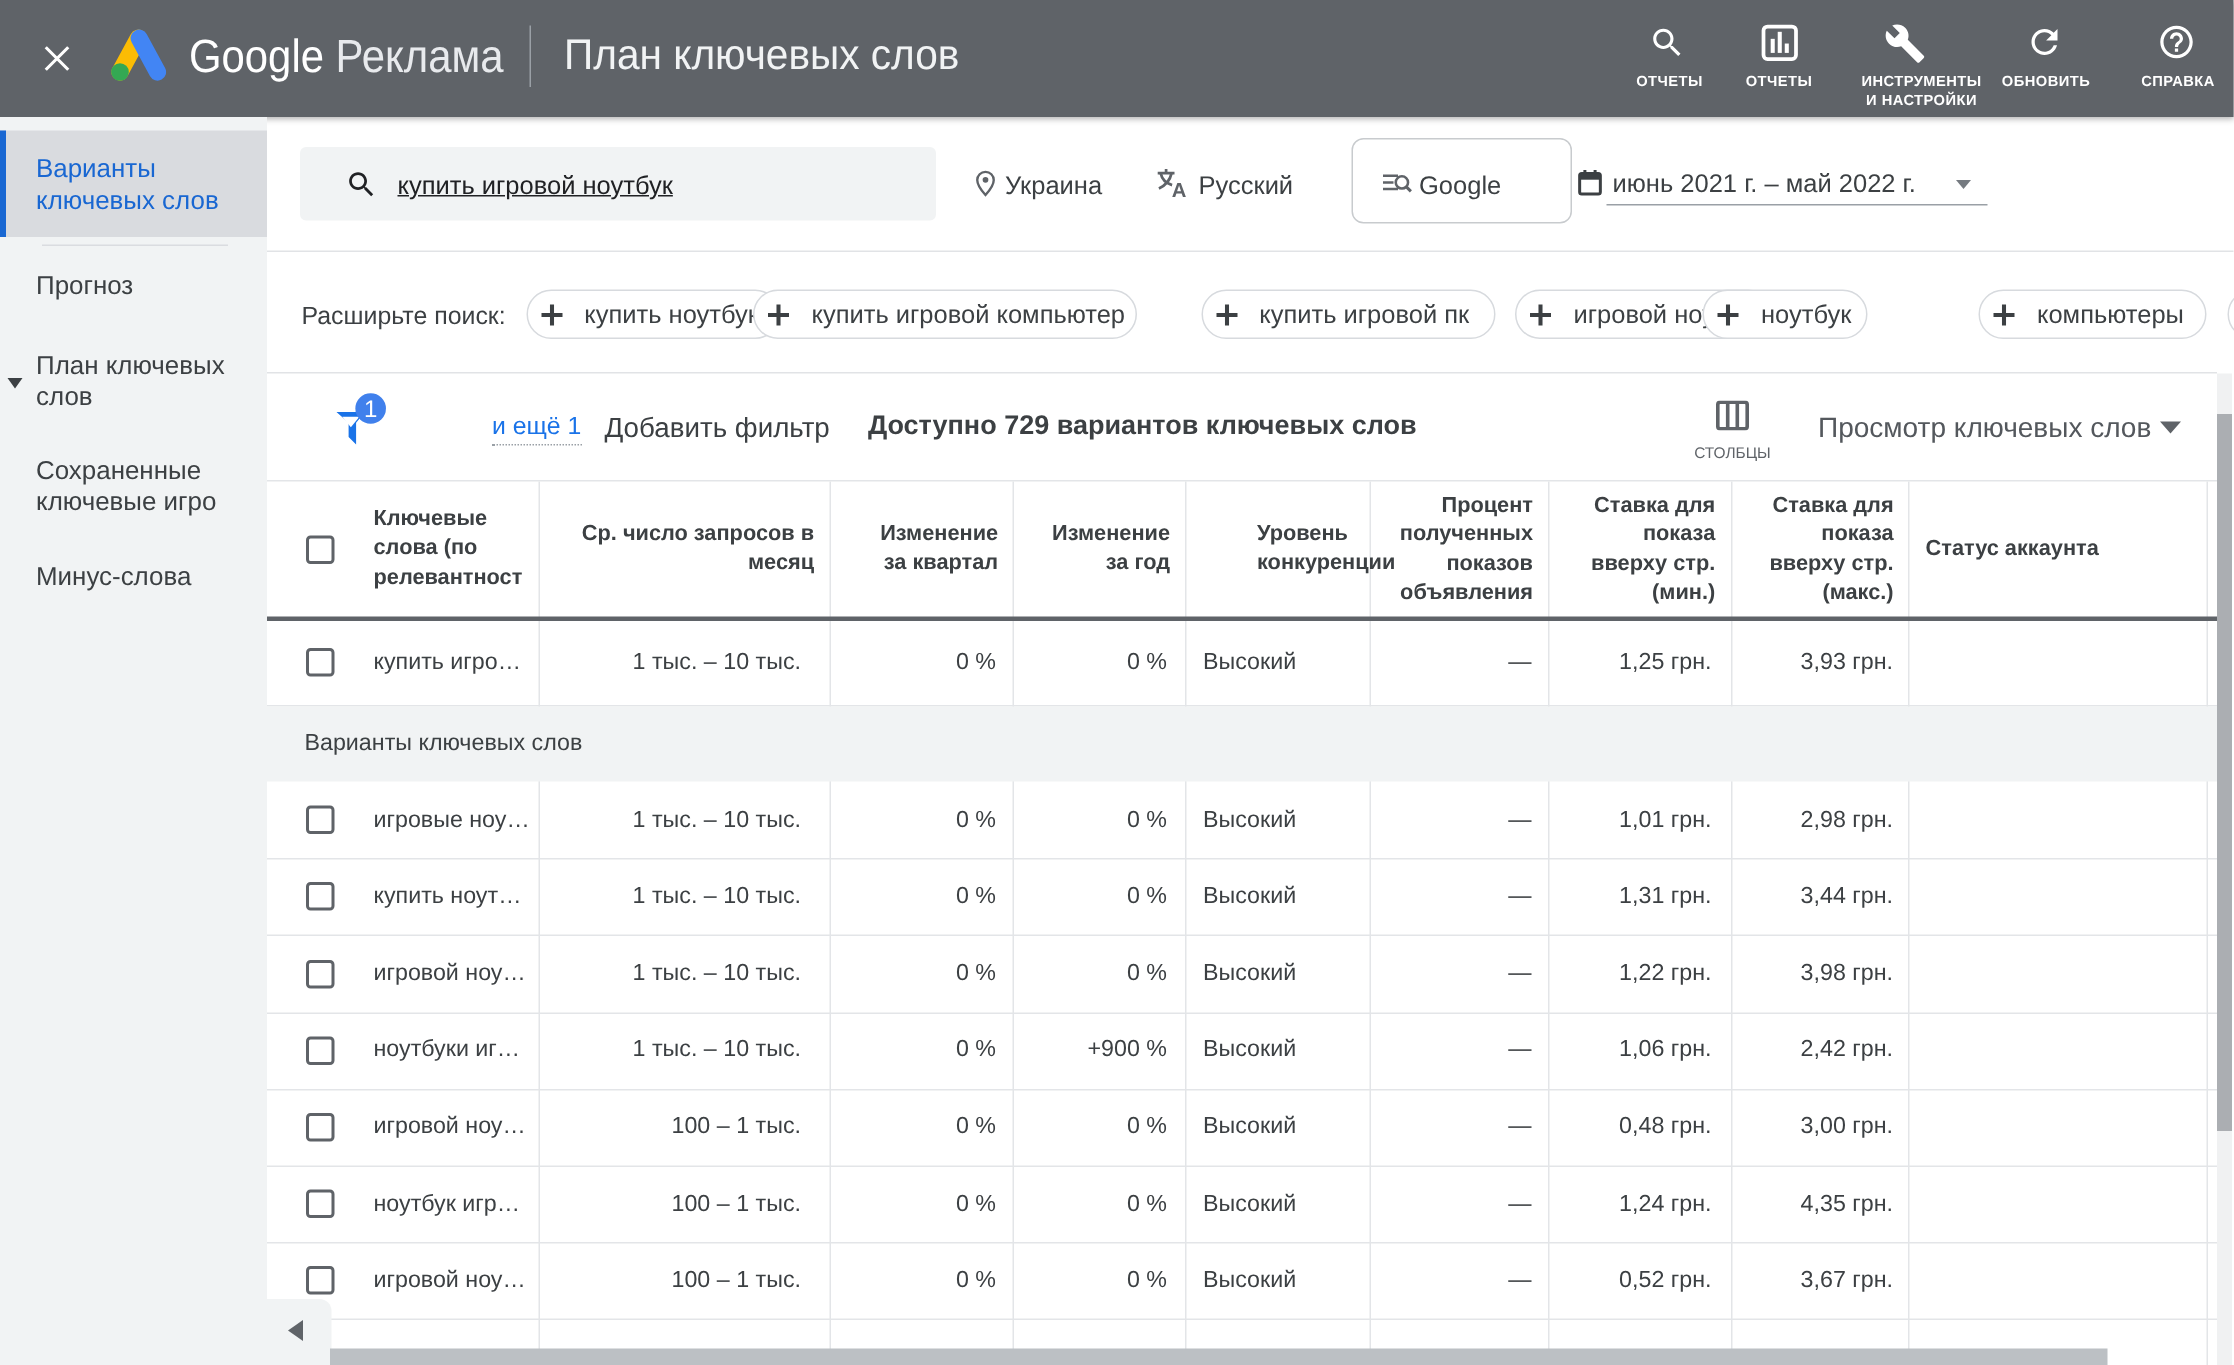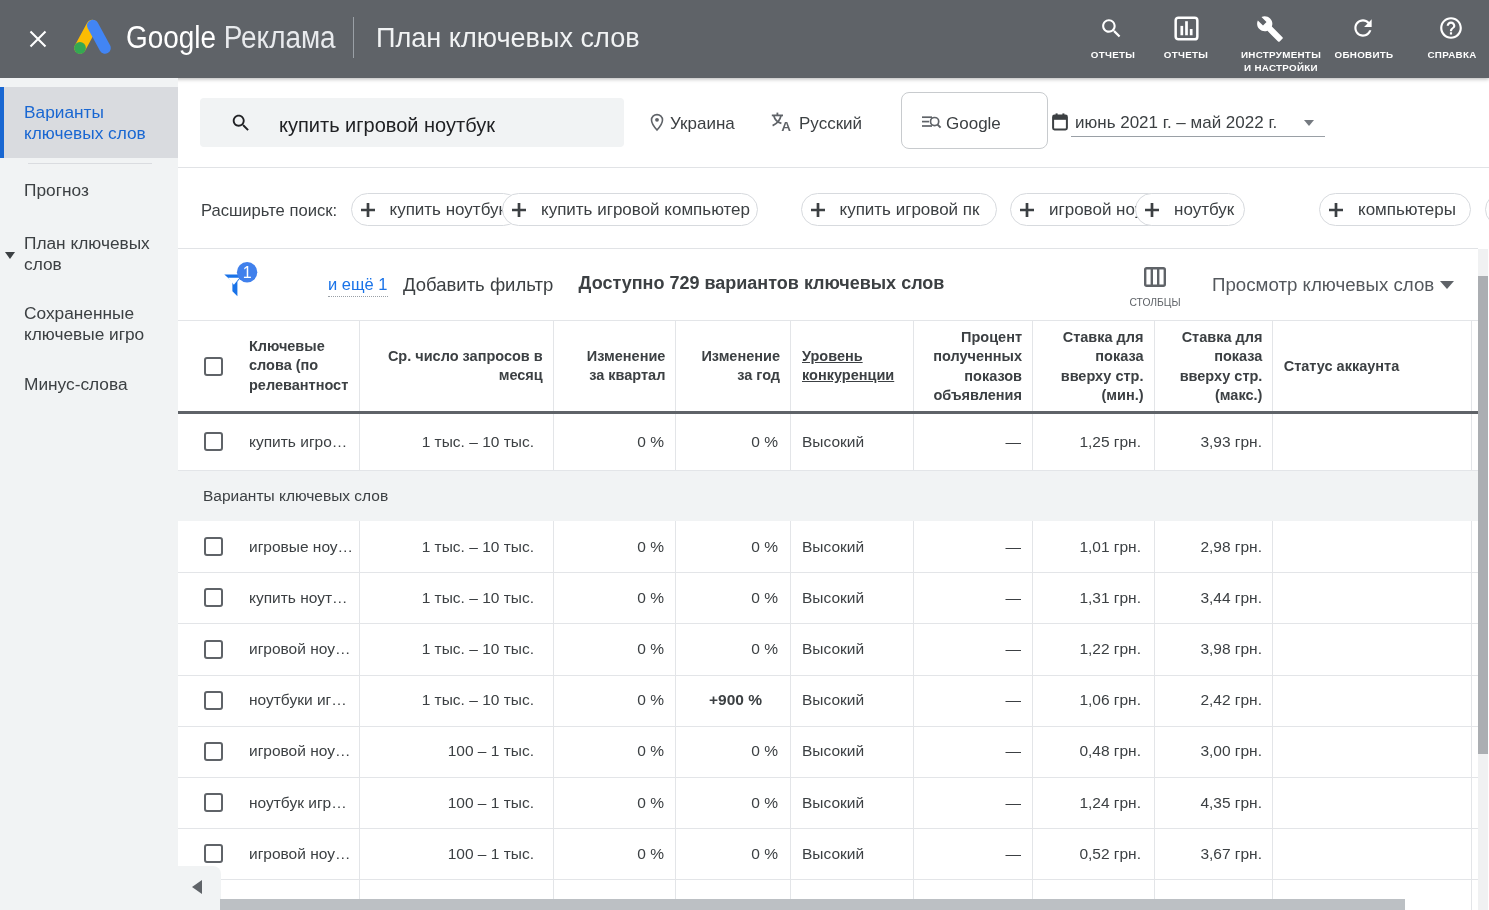--- a/index.html
+++ b/index.html
@@ -58,21 +58,21 @@
 <div class="abs" style="left:28px;top:163px;width:124px;height:1px;background:#dadce0;"></div>
 <div class="t" style="left:24px;top:179.5px;font-size:17.3px;line-height:21px;">Прогноз</div>
 <div class="t" style="left:24px;top:233.1px;font-size:17.3px;line-height:21px;white-space:normal;width:145px;">План ключевых слов</div>
 <div class="abs" style="left:5px;top:252px;width:0;height:0;border-left:5.5px solid transparent;border-right:5.5px solid transparent;border-top:7px solid #3c4043;"></div>
 <div class="t" style="left:24px;top:302.8px;font-size:17.3px;line-height:21px;white-space:normal;width:150px;">Сохраненные ключевые игро</div>
 <div class="t" style="left:24px;top:373.5px;font-size:17.3px;line-height:21px;">Минус-слова</div>
 <div class="abs" style="left:200px;top:98px;width:424px;height:49px;background:#f1f3f4;border-radius:4px;"></div>
 <svg class="abs" style="left:230px;top:112px;" width="22" height="22" viewBox="0 0 24 24" fill="#202124">
     <path d="M15.5 14h-.79l-.28-.27C15.41 12.59 16 11.11 16 9.5 16 5.91 13.09 3 9.5 3S3 5.91 3 9.5 5.91 16 9.5 16c1.61 0 3.09-.59 4.23-1.57l.27.28v.79l5 5L20.49 19l-5-4.99zm-6 0C7.01 14 5 11.99 5 9.5S7.01 5 9.5 5 14 7.01 14 9.5 11.99 14 9.5 14z"></path>
   </svg>
-<div class="t" style="left:279px;top:114px;font-size:20px;color:#202124;">купить игровой ноутбук</div>
+<div class="t" style="left:265px;top:114px;font-size:17px;color:#202124;text-decoration:underline;">купить игровой ноутбук</div>
 <svg class="abs" style="left:647px;top:112px;" width="20" height="21" viewBox="0 0 24 24" fill="none" stroke="#5f6368" stroke-width="1.9">
     <path d="M12 2.5C8.3 2.5 5.4 5.4 5.4 9c0 4.8 6.6 12 6.6 12s6.6-7.2 6.6-12c0-3.6-2.9-6.5-6.6-6.5z"></path>
     <circle cx="12" cy="8.8" r="2.3" fill="#5f6368" stroke="none"></circle>
   </svg>
 <div class="t" style="left:670px;top:114px;font-size:17px;">Украина</div>
 <svg class="abs" style="left:771px;top:111px;" width="22" height="22" viewBox="0 0 22 22">
 <g stroke="#5f6368" stroke-width="1.8" fill="none">
 <line x1="0.8" y1="4.4" x2="12" y2="4.4"></line>
       <line x1="6.4" y1="1.6" x2="6.4" y2="4.4"></line>
 <path d="M2.8 4.6 C3.6 8.4 6.5 11.2 10.4 12.4"></path>
@@ -167,21 +167,21 @@
 <div class="vline" style="left:1032px;top:321px;height:589px;"></div>
 <div class="vline" style="left:1153.5px;top:321px;height:589px;"></div>
 <div class="vline" style="left:1272.4px;top:321px;height:589px;"></div>
 <div class="vline" style="left:1471px;top:321px;height:589px;"></div>
 <div class="abs" style="left:178px;top:411px;width:1300px;height:2.5px;background:#5f6368;"></div>
 <div class="cb" style="left:204px;top:357px;"></div>
 <div class="hdr" style="left:249px;top:337px;">Ключевые<br>слова (по<br>релевантност</div>
 <div class="hdr" style="right:946.3px;top:347px;text-align:right;">Ср. число запросов в<br>месяц</div>
 <div class="hdr" style="right:823.6px;top:347px;text-align:right;">Изменение<br>за квартал</div>
 <div class="hdr" style="right:709px;top:347px;text-align:right;">Изменение<br>за год</div>
-<div class="hdr" style="left:802px;top:347px;text-decoration:underline;">Уровень<br>конкуренции</div>
+<div class="hdr" style="left:838px;top:347px;">Уровень<br>конкуренции</div>
 <div class="hdr" style="right:467px;top:328px;text-align:right;">Процент<br>полученных<br>показов<br>объявления</div>
 <div class="hdr" style="right:345.5px;top:328px;text-align:right;">Ставка для<br>показа<br>вверху стр.<br>(мин.)</div>
 <div class="hdr" style="right:226.5999999999999px;top:328px;text-align:right;">Ставка для<br>показа<br>вверху стр.<br>(макс.)</div>
 <div class="hdr" style="left:1283.7px;top:356.5px;">Статус аккаунта</div>
 <div class="cb" style="left:204px;top:432.2px;"></div>
 <div class="t" style="left:249px;top:432.8px;font-size:15.5px;line-height:18px;">купить игро…</div>
 <div class="num" style="right:955px;top:432.8px;line-height:18px;">1 тыс. – 10 тыс.</div>
 <div class="num" style="right:825px;top:432.8px;line-height:18px;">0 %</div>
 <div class="num" style="right:711px;top:432.8px;line-height:18px;">0 %</div>
 <div class="t" style="left:802px;top:432.8px;font-size:15.5px;line-height:18px;">Высокий</div>
@@ -218,21 +218,21 @@
 <div class="num" style="right:711px;top:640.0px;line-height:18px;">0 %</div>
 <div class="t" style="left:802px;top:640.0px;font-size:15.5px;line-height:18px;">Высокий</div>
 <div class="num" style="right:468px;top:640.0px;line-height:18px;">—</div>
 <div class="num" style="right:348px;top:640.0px;line-height:18px;">1,22 грн.</div>
 <div class="num" style="right:227px;top:640.0px;line-height:18px;">3,98 грн.</div>
 <div class="hline" style="left:178px;top:674.6px;width:1300px;"></div>
 <div class="cb" style="left:204px;top:690.7px;"></div>
 <div class="t" style="left:249px;top:691.2px;font-size:15.5px;line-height:18px;">ноутбуки иг…</div>
 <div class="num" style="right:955px;top:691.2px;line-height:18px;">1 тыс. – 10 тыс.</div>
 <div class="num" style="right:825px;top:691.2px;line-height:18px;">0 %</div>
-<div class="num" style="right:727px;top:691.2px;line-height:18px;font-weight:bold;">+900 %</div>
+<div class="num" style="right:711px;top:691.2px;line-height:18px;">+900 %</div>
 <div class="t" style="left:802px;top:691.2px;font-size:15.5px;line-height:18px;">Высокий</div>
 <div class="num" style="right:468px;top:691.2px;line-height:18px;">—</div>
 <div class="num" style="right:348px;top:691.2px;line-height:18px;">1,06 грн.</div>
 <div class="num" style="right:227px;top:691.2px;line-height:18px;">2,42 грн.</div>
 <div class="hline" style="left:178px;top:725.8px;width:1300px;"></div>
 <div class="cb" style="left:204px;top:741.9px;"></div>
 <div class="t" style="left:249px;top:742.4px;font-size:15.5px;line-height:18px;">игровой ноу…</div>
 <div class="num" style="right:955px;top:742.4px;line-height:18px;">100 – 1 тыс.</div>
 <div class="num" style="right:825px;top:742.4px;line-height:18px;">0 %</div>
 <div class="num" style="right:711px;top:742.4px;line-height:18px;">0 %</div>

